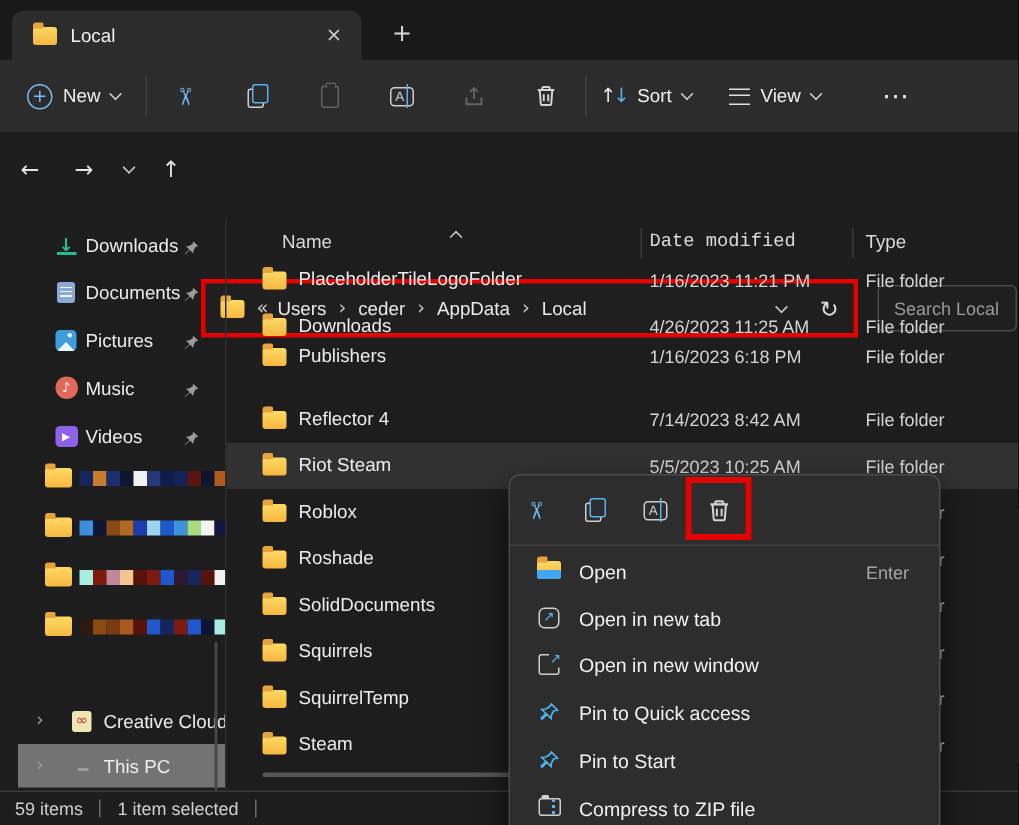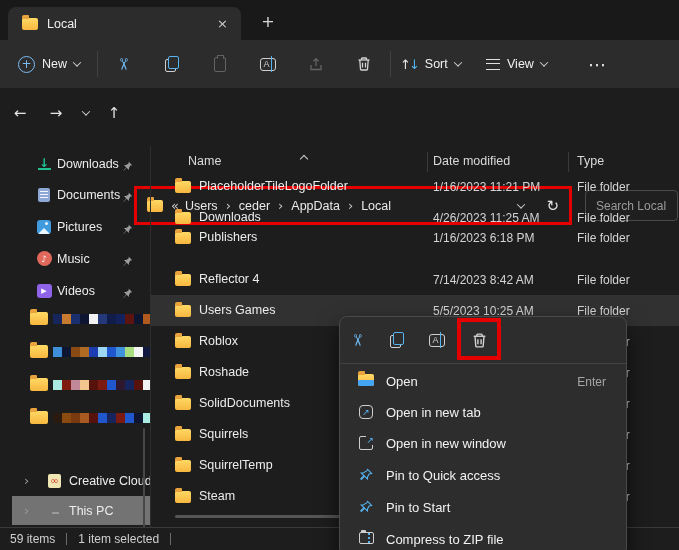--- a/index.html
+++ b/index.html
@@ -125,21 +125,21 @@
            display:flex; align-items:center; justify-content:center; font-family:"DejaVu Sans",sans-serif; }
   .ic-cc::before { content:"∞"; }
   .ic-monitor { width:15px; height:11px; background:linear-gradient(#5fc3ee,#2f9ad4); border-radius:1px; position:relative; }
   .ic-monitor::after { content:""; position:absolute; left:4px; bottom:-3px; width:7px; height:2px; background:#9a9a9a; }
   .side-scroll { position:absolute; left:143px; top:282px; width:2px; height:170px; background:#474747; border-radius:2px; }
 
   
   .filelist { position:absolute; left:151px; top:146px; right:0; bottom:23px; }
   .fl-header { position:absolute; left:0; top:2px; right:0; height:28px; }
   .col-h { position:absolute; top:6px; font-size:12.5px; color:#dadada; }
-  .col-name { left:37px; } .col-date { left:282px; } .col-type { left:426px; }
+  .col-name { left:37px; } .col-date { left:282px;font-family:Liberation Mono, monospace; } .col-type { left:426px; }
   .hdr-caret { position:absolute; left:150px; top:0px; color:#cfcfcf; }
   .col-div { position:absolute; top:4px; width:1px; height:20px; background:#3a3a3a; }
   .cd1 { left:276px; } .cd2 { left:417px; }
   .frows { position:absolute; left:0; top:25px; right:0; }
   .frow { position:absolute; left:0; right:0; height:31px; }
   .frow.selected { background:#313131; }
   .frow .fold { position:absolute; left:24px; top:10px; }
   .f-name { position:absolute; left:48px; top:8px; font-size:12.5px; color:#ececec; white-space:nowrap; }
   .f-date { position:absolute; left:282px; top:9px; font-size:12px; color:#d4d4d4; white-space:nowrap; }
   .f-type { position:absolute; left:426px; top:9px; font-size:12px; color:#d4d4d4; white-space:nowrap; }
@@ -441,21 +441,21 @@
 
         <div class="frow" style="top: 93px;">
           <span class="fold"></span>
           <span class="f-name">Reflector 4</span>
           <span class="f-date">7/14/2023 8:42 AM</span>
           <span class="f-type">File folder</span>
         </div>
 
         <div class="frow selected" style="top: 124px;">
           <span class="fold"></span>
-          <span class="f-name">Users Games</span>
+          <span class="f-name">Riot Steam</span>
           <span class="f-date">5/5/2023 10:25 AM</span>
           <span class="f-type">File folder</span>
         </div>
 
         <div class="frow" style="top: 155px;">
           <span class="fold"></span>
           <span class="f-name">Roblox</span>
           <span class="f-date"></span>
           <span class="f-type">File folder</span>
         </div>

